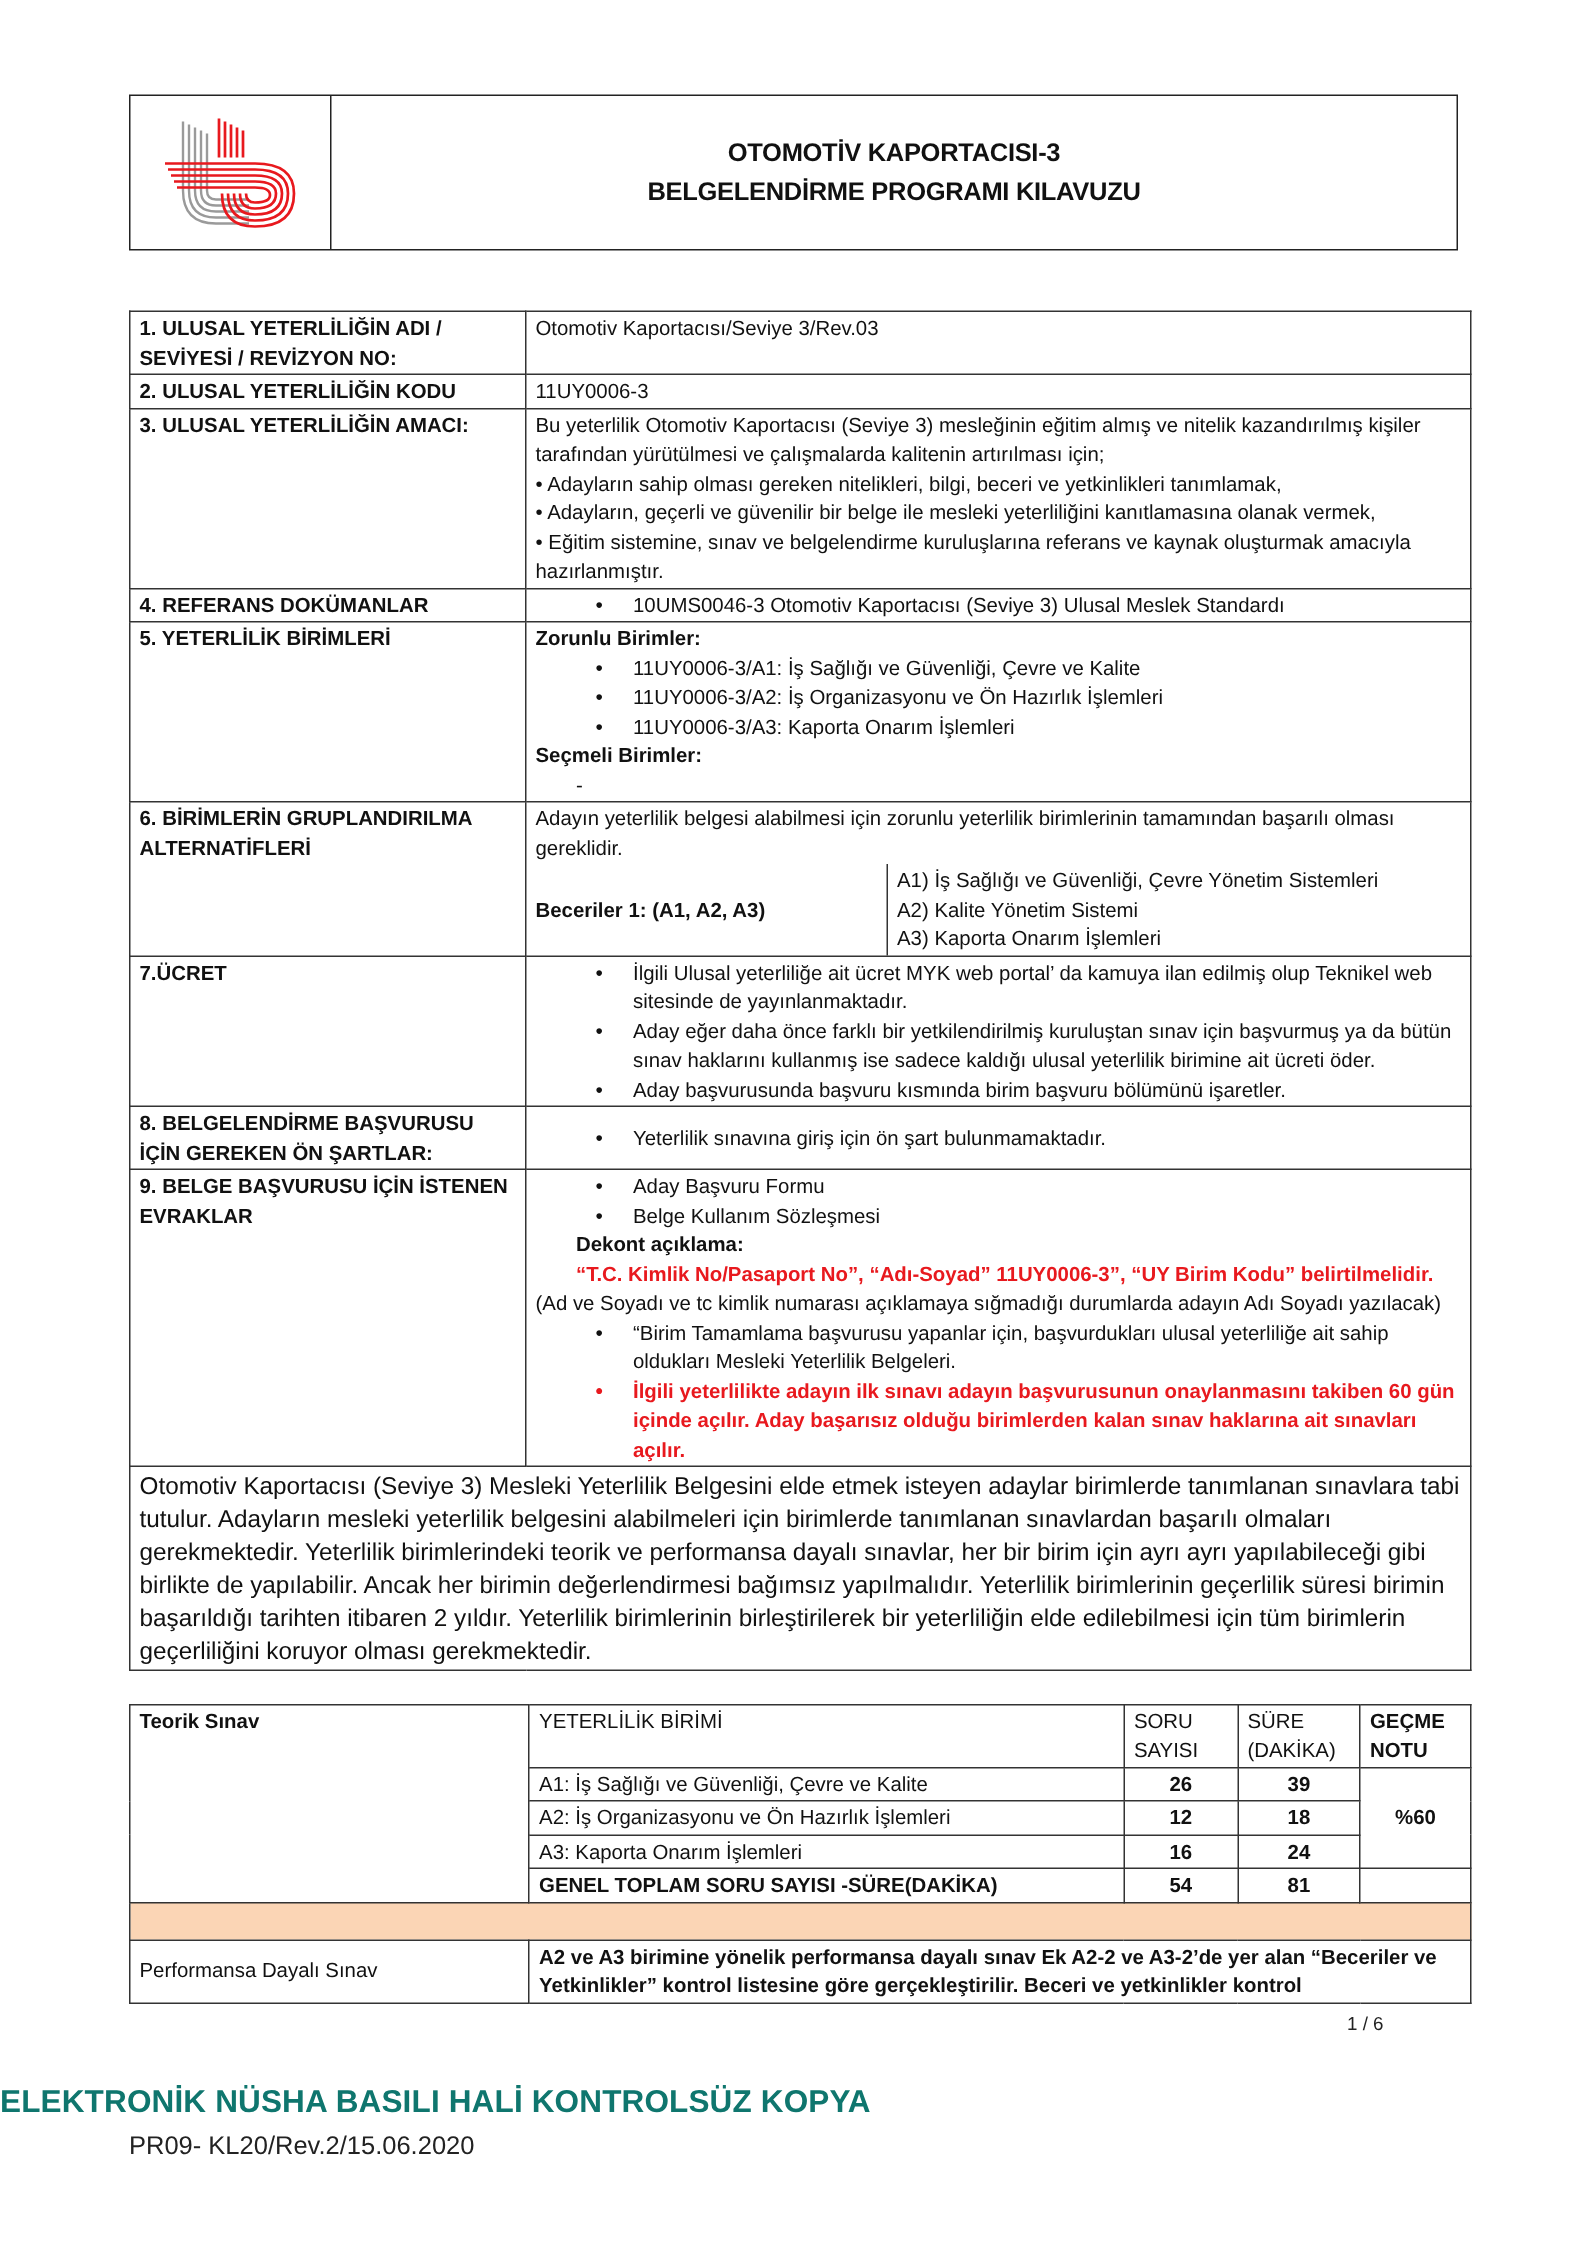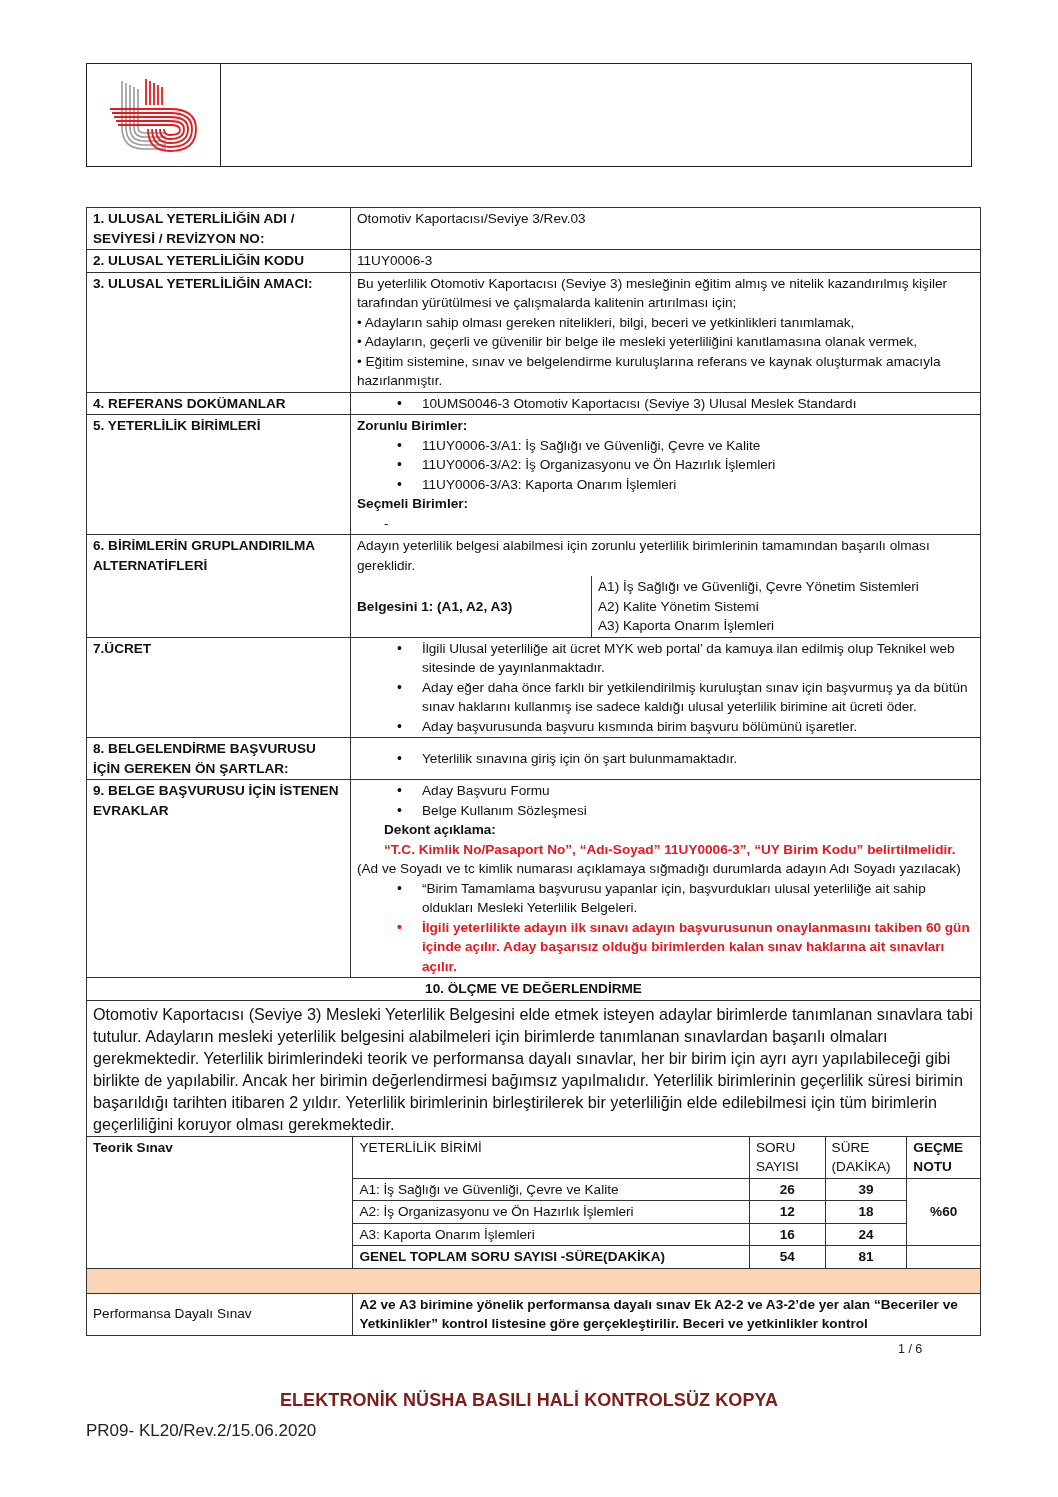--- a/index.html
+++ b/index.html
@@ -35,21 +35,21 @@
   .sec10 { text-align: center; font-weight: bold; }
   .para10 { font-size: 16.2px; line-height: 22px; padding: 2px 6px 1px 6px !important; }
 
   
   table.exam { position: absolute; left: 86px; width: 895px; border-collapse: collapse; font-size: 13.6px; line-height: 19.5px; padding-left: 28px; }
   table.exam td { border: 1.2px solid #333; padding: 1px 6px; vertical-align: top; }
   .c { text-align: center; font-weight: bold; }
   .vm { vertical-align: middle !important; }
   .peach { background: #fbd5b5; height: 22px; }
 
-  .footer-red { position: absolute; left: 0; width: 1058px; top: 1390px; text-align: center; color: #7f1d1d; font-weight: bold; font-size: 18px; letter-spacing: 0.1px; }
+  .footer-red { position: absolute; left: 0; width: 1058px; top: 1390px; text-align: left; color: #0f766e; font-weight: bold; font-size: 21px; letter-spacing: 0.1px; }
   .footer-left { position: absolute; left: 86px; top: 1421px; font-size: 17px; color: #222; }
   .footer-right { position: absolute; left: 898px; top: 1342px; font-size: 12.5px; color: #222; }
 </style>
 </head>
 <body>
 
 <div class="page">
 
   <div class="hdr">
     <div class="hdr-logo">
@@ -70,20 +70,24 @@
           <path d="M54 10 V30"></path>
           <path d="M58 12 V30"></path>
           <path d="M6 34 H66 Q92 34 92 54 Q92 76 66 76 Q44 76 44 54"></path>
           <path d="M8 38 H66 Q88 38 88 54 Q88 72 66 72 Q48 72 48 54"></path>
           <path d="M10 42 H66 Q84 42 84 54 Q84 68 66 68 Q52 68 52 54"></path>
           <path d="M12 46 H66 Q80 46 80 54 Q80 64 66 64 Q56 64 56 54"></path>
           <path d="M14 50 H66 Q76 50 76 55 Q76 60 66 60 Q60 60 60 54"></path>
         </g>
       </svg>
     </div>
+    <div class="hdr-title">
+      <div>OTOMOTİV KAPORTACISI-3</div>
+      <div>BELGELENDİRME PROGRAMI KILAVUZU</div>
+    </div>
   </div>
 
   <table class="main">
     <tbody>
         <tr>
       <td class="lbl">1. ULUSAL YETERLİLİĞİN ADI / SEVİYESİ / REVİZYON NO:</td>
       <td>Otomotiv Kaportacısı/Seviye 3/Rev.03</td>
     </tr>
     <tr>
       <td class="lbl">2. ULUSAL YETERLİLİĞİN KODU</td>
@@ -119,21 +123,21 @@
         <div class="indent">-</div>
       </td>
     </tr>
     <tr>
       <td class="lbl">6. BİRİMLERİN GRUPLANDIRILMA ALTERNATİFLERİ</td>
       <td class="nopad">
         <div style="padding:1px 6px 1px 6px;">Adayın yeterlilik belgesi alabilmesi için zorunlu yeterlilik birimlerinin tamamından başarılı olması gereklidir.</div>
         <table class="alt">
           <tbody>
                 <tr>
-            <td class="alt-left" style="padding:1px 6px;">Belgesini 1: (A1, A2, A3)</td>
+            <td class="alt-left" style="padding:1px 6px;">Beceriler 1: (A1, A2, A3)</td>
             <td style="padding:1px 6px;">
               <div>A1) İş Sağlığı ve Güvenliği, Çevre Yönetim Sistemleri</div>
               <div>A2) Kalite Yönetim Sistemi</div>
               <div>A3) Kaporta Onarım İşlemleri</div>
             </td>
           </tr>
         </tbody>
             </table>
       </td>
     </tr>
@@ -165,23 +169,20 @@
         <div class="b" style="padding-left:27px;">Dekont açıklama:</div>
         <div class="red" style="padding-left:27px;">“T.C. Kimlik No/Pasaport No”, “Adı-Soyad” 11UY0006-3”, “UY Birim Kodu” belirtilmelidir.</div>
         <div>(Ad ve Soyadı ve tc kimlik numarası açıklamaya sığmadığı durumlarda adayın Adı Soyadı yazılacak)</div>
         <ul class="bl">
           <li>“Birim Tamamlama başvurusu yapanlar için, başvurdukları ulusal yeterliliğe ait sahip oldukları Mesleki Yeterlilik Belgeleri.</li>
           <li class="redb red">İlgili yeterlilikte adayın ilk sınavı adayın başvurusunun onaylanmasını takiben 60 gün içinde açılır. Aday başarısız olduğu birimlerden kalan sınav haklarına ait sınavları açılır.</li>
         </ul>
       </td>
     </tr>
     <tr>
-      <td colspan="2" class="sec10">10. ÖLÇME VE DEĞERLENDİRME</td>
-    </tr>
-    <tr>
       <td colspan="2" class="para10">Otomotiv Kaportacısı (Seviye 3) Mesleki Yeterlilik Belgesini elde etmek isteyen adaylar birimlerde tanımlanan sınavlara tabi tutulur. Adayların mesleki yeterlilik belgesini alabilmeleri için birimlerde tanımlanan sınavlardan başarılı olmaları gerekmektedir. Yeterlilik birimlerindeki teorik ve performansa dayalı sınavlar, her bir birim için ayrı ayrı yapılabileceği gibi birlikte de yapılabilir. Ancak her birimin değerlendirmesi bağımsız yapılmalıdır. Yeterlilik birimlerinin geçerlilik süresi birimin başarıldığı tarihten itibaren 2 yıldır. Yeterlilik birimlerinin birleştirilerek bir yeterliliğin elde edilebilmesi için tüm birimlerin geçerliliğini koruyor olması gerekmektedir.</td>
     </tr>
   </tbody>
     </table>
 
   <table class="exam" id="examTable" style="top: 1135.5px;">
     <tbody>
         <tr>
       <td rowspan="5" class="b" style="width:251px;">Teorik Sınav</td>
       <td style="width:380px;margin-left:12px;">YETERLİLİK BİRİMİ</td>

